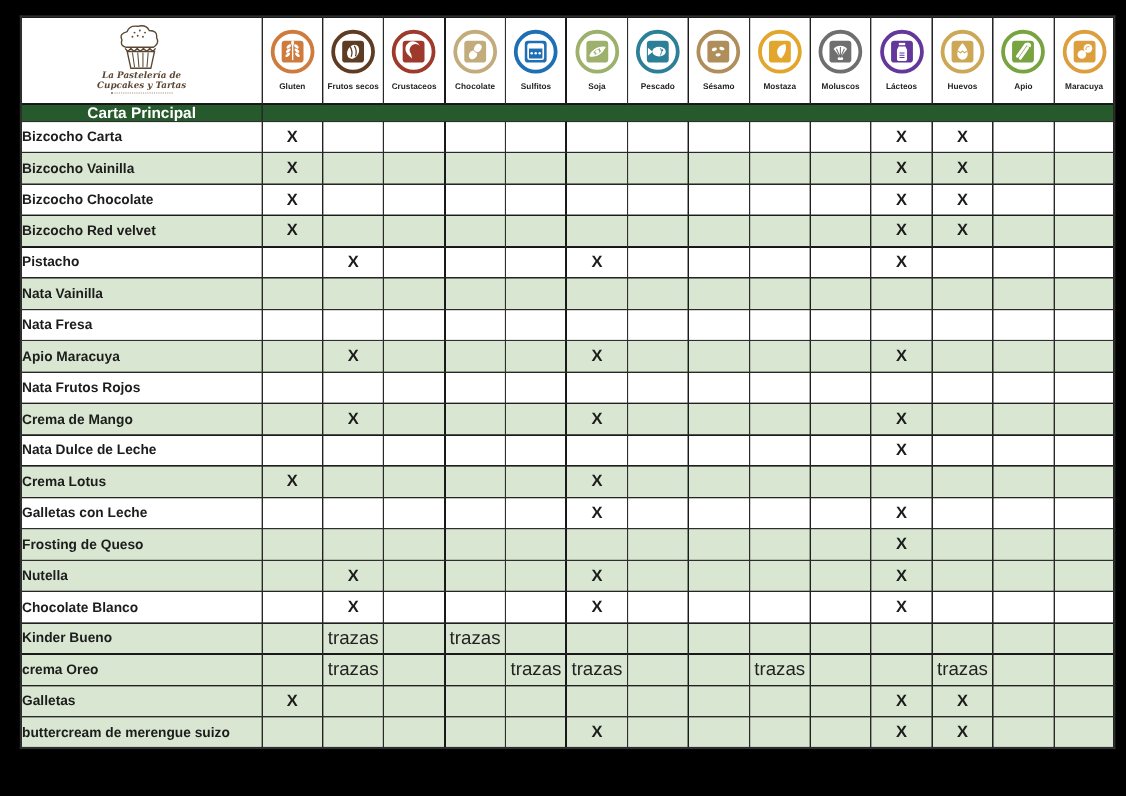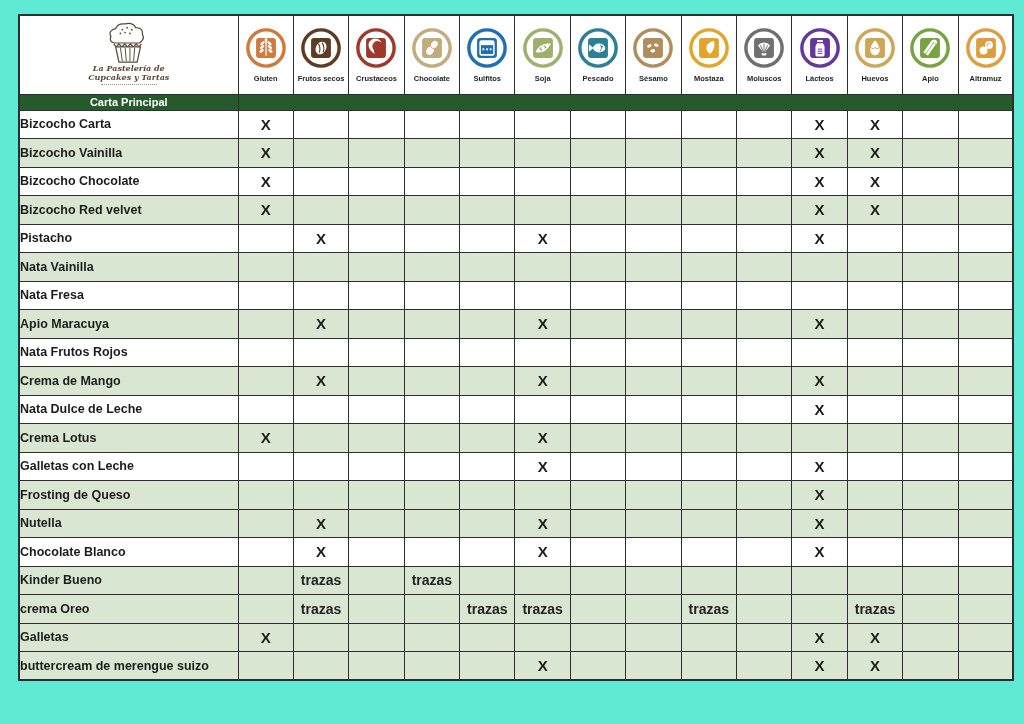--- a/index.html
+++ b/index.html
@@ -1,47 +1,47 @@
 <!DOCTYPE html>
 <html><head>
 <meta charset="utf-8">
 <style>
   html,body{margin:0;padding:0;background:#ffffff;}
   .page{
-    position:relative;width:1024px;height:724px;background:#5eead4;overflow:hidden;
+    position:relative;width:1024px;height:724px;background:#000000;overflow:hidden;
     font-family:"Liberation Sans", sans-serif;
   }
   table.allergen{
     position:absolute;left:18px;top:14px;width:995px;
     border-collapse:collapse;table-layout:fixed;
     border:2px solid #2e2e2e;
   }
   table.allergen th, table.allergen td{
     border:1px solid #2e2e2e;padding:0;vertical-align:middle;overflow:hidden;
   }
   tr.header-row{height:79px;background:#ffffff;}
   .logo-cell{text-align:center;}
   .logo-wrap{display:flex;flex-direction:column;align-items:center;justify-content:center;}
   .logo-line{font-family:"DejaVu Serif", serif;font-style:italic;font-size:8px;line-height:9px;color:#5b4734;}
   .logo-tagline{width:56px;height:3px;margin-top:2px;border-top:1px dotted #a2907e;}
   .icon-cell{text-align:center;}
   .icon-label{display:block;font-size:7.5px;font-weight:bold;color:#1f1f1f;margin-top:1px;letter-spacing:0;}
   .icon-wrap{display:inline-block;line-height:0;}
   tr.band-row{height:15px;}
   .band-cell{background:#26592c;}
-  .band-title{color:#ffffff;font-weight:bold;font-size:11px;text-align:center;line-height:15px;}
+  .band-title{color:#ffffff;font-weight:bold;font-size:14px;text-align:center;line-height:15px;}
   tr.row{height:28.5px;background:#ffffff;}
   tr.row.green{background:#d9e7d2;}
   td.name-cell{
     font-size:12.5px;font-weight:bold;color:#1c1c1c;padding-left:5px;white-space:nowrap;
   }
   td.mark-cell{
     text-align:center;font-size:15px;font-weight:600;color:#1c1c1c;
   }
-  td.mark-cell.trazas{font-size:14px;font-weight:bold;color:#222;}
+  td.mark-cell.trazas{font-size:17px;font-weight:normal;color:#222;}
 </style>
 </head>
 <body>
 
 <div class="page">
   <table class="allergen">
     <colgroup id="cols">
         <col style="width:219px">
         <col style="width:55.4px">
         <col style="width:55.4px">
@@ -198,21 +198,21 @@
                 </g>
               </svg></span><span class="icon-label">Apio</span></th>
           <th class="icon-cell"><span class="icon-wrap"><svg width="42" height="42" viewBox="0 0 44 44">
     <circle cx="22" cy="22" r="19" fill="none" stroke="#DD9F3E" stroke-width="3.6"></circle>
     <rect x="11.6" y="11.6" width="20.8" height="20.8" rx="3" fill="#DD9F3E"></rect>
                 <g fill="#fff">
                   <circle cx="19.4" cy="24.6" r="4.1"></circle>
                   <circle cx="25.2" cy="18.8" r="4.1"></circle>
                 </g>
     <path d="M23.6 20.4 a2.2 2.2 0 0 1 3 -3" stroke="#DD9F3E" stroke-width="0.9" fill="none"></path>
-              </svg></span><span class="icon-label">Altramuz</span></th>
+              </svg></span><span class="icon-label">Maracuya</span></th>
         </tr>
       <tr class="band-row">
         <th class="band-cell">
           <div class="band-title">Carta Principal</div>
         </th>
         <th class="band-cell" id="band-fill" colspan="14"></th>
       </tr>
     </thead>
     <tbody id="tbody">
         <tr class="row">

